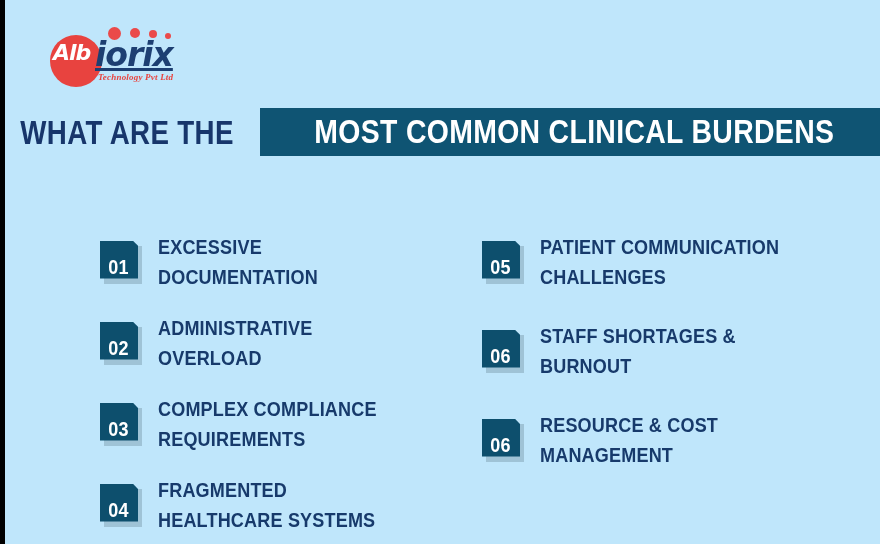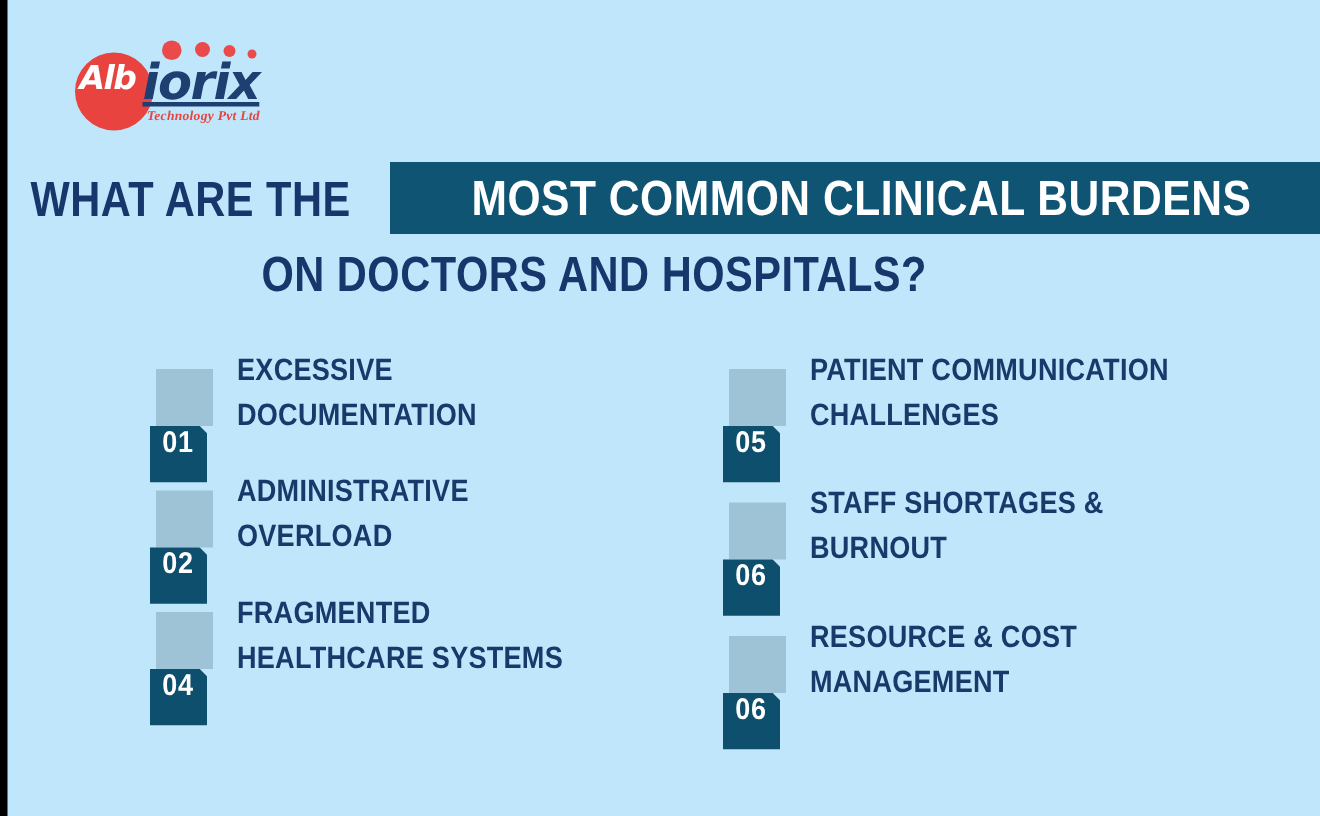--- a/index.html
+++ b/index.html
@@ -168,23 +168,22 @@
   }
   .badge-box {
     position: absolute;
     left: 0;
     top: 0;
     width: 38px;
     height: 38px;
     background: #0d4f6d;
     clip-path: polygon(0 0, 86% 0, 100% 14%, 100% 100%, 0 100%);
     display: flex;
-    align-items: flex-start;
+    align-items: flex-end;
     justify-content: center;
-    margin-top: 43px;
   }
   .badge-num {
     font-family: "Liberation Sans Narrow", "Liberation Sans", sans-serif;
     font-weight: bold;
     font-size: 20px;
     color: #ffffff;
     letter-spacing: 0.5px;
     transform: scaleX(0.9);
   }
 
@@ -217,23 +216,20 @@
     <div id="logo-circle"></div>
     <div id="logo-alb">Alb</div>
     <div id="logo-iorix">iorix</div>
     <div id="logo-tagline">Technology Pvt Ltd</div>
   </div>
 
   <div id="heading">
     <div class="head-line l1">
       <span class="head-word">WHAT ARE THE</span><span class="head-hl"><span>MOST COMMON CLINICAL BURDENS</span></span>
     </div>
-    <div class="head-line l2">
-      <span class="head-word">ON DOCTORS AND HOSPITALS?</span>
-    </div>
   </div>
 
   <div class="column" id="col-left">
 
     <div class="list-item">
       <div class="badge-wrap">
         <div class="badge-shadow"></div>
         <div class="badge-box">
           <span class="badge-num">01</span>
         </div>
@@ -244,20 +240,29 @@
     <div class="list-item">
       <div class="badge-wrap">
         <div class="badge-shadow"></div>
         <div class="badge-box">
           <span class="badge-num">02</span>
         </div>
       </div>
       <div class="item-label">ADMINISTRATIVE OVERLOAD</div>
     </div>
 
+    <div class="list-item">
+      <div class="badge-wrap">
+        <div class="badge-shadow"></div>
+        <div class="badge-box">
+          <span class="badge-num">03</span>
+        </div>
+      </div>
+      <div class="item-label">COMPLEX COMPLIANCE REQUIREMENTS</div>
+    </div>
 
     <div class="list-item">
       <div class="badge-wrap">
         <div class="badge-shadow"></div>
         <div class="badge-box">
           <span class="badge-num">04</span>
         </div>
       </div>
       <div class="item-label">FRAGMENTED HEALTHCARE SYSTEMS</div>
     </div>

